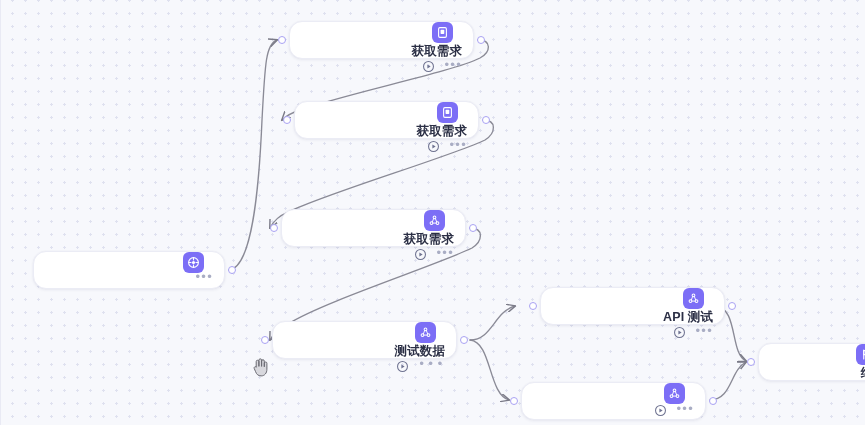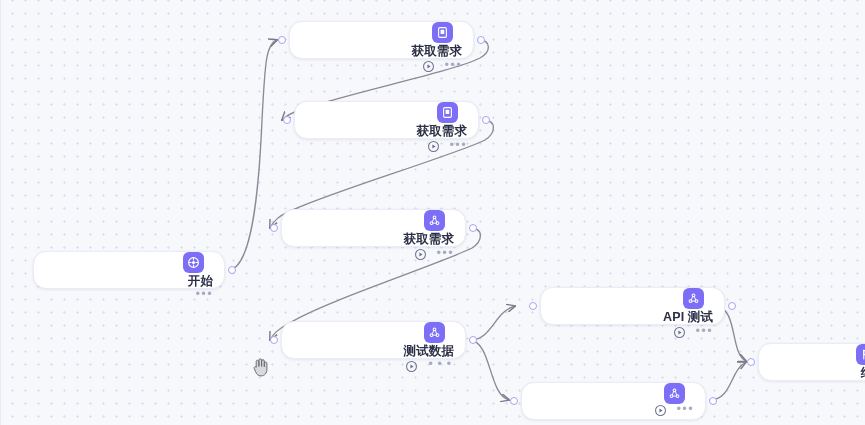--- a/index.html
+++ b/index.html
@@ -153,21 +153,20 @@
   </svg>
 
   <div class="node" style="left:33px; top:251px; width:192px;">
     <span class="node-icon">
       <svg width="13" height="13" viewBox="0 0 16 16">
         <circle cx="8" cy="8" r="6" fill="none" stroke="#ffffff" stroke-width="1.4"></circle>
         <circle cx="8" cy="8" r="1.9" fill="#ffffff"></circle>
         <path d="M8 2.2 V5 M8 11 V13.8 M2.2 8 H5 M11 8 H13.8" stroke="#ffffff" stroke-width="1.2" stroke-linecap="round"></path>
       </svg>
     </span>
-    <span class="node-label">开始</span>
     <span class="node-actions">
       <span class="dots-icon">•••</span>
     </span>
     <span class="port out"></span>
   </div>
 
   <div class="node" style="left:289px; top:21px; width:185px;">
     <span class="node-icon">
       <svg width="13" height="13" viewBox="0 0 16 16">
         <rect x="3.2" y="2" width="9.6" height="12" rx="1.6" fill="none" stroke="#ffffff" stroke-width="1.35"></rect>
@@ -219,21 +218,21 @@
       <svg class="run-icon" width="13" height="13" viewBox="0 0 16 16">
         <circle cx="8" cy="8" r="6.1" fill="none" stroke="#6f7391" stroke-width="1.3"></circle>
         <path d="M6.6 5.4 L10.6 8 L6.6 10.6 Z" fill="#6f7391"></path>
       </svg>
       <span class="dots-icon">•••</span>
     </span>
     <span class="port in"></span>
     <span class="port out"></span>
   </div>
 
-  <div class="node" style="left:281px; top:321px; width:185px;font-family:Liberation Mono, monospace;">
+  <div class="node" style="left:272px; top:321px; width:185px;font-family:Liberation Mono, monospace;">
     <span class="node-icon">
       <svg width="13" height="13" viewBox="0 0 16 16">
         <circle cx="8" cy="4.1" r="1.7" fill="none" stroke="#ffffff" stroke-width="1.25"></circle>
         <circle cx="4.3" cy="11.2" r="1.7" fill="none" stroke="#ffffff" stroke-width="1.25"></circle>
         <circle cx="11.7" cy="11.2" r="1.7" fill="none" stroke="#ffffff" stroke-width="1.25"></circle>
         <path d="M6.9 5.7 L5.4 9.6 M9.1 5.7 L10.6 9.6 M6 11.2 L10 11.2" stroke="#ffffff" stroke-width="1.15" stroke-linecap="round"></path>
       </svg>
     </span>
     <span class="node-label">测试数据</span>
     <span class="node-actions">

